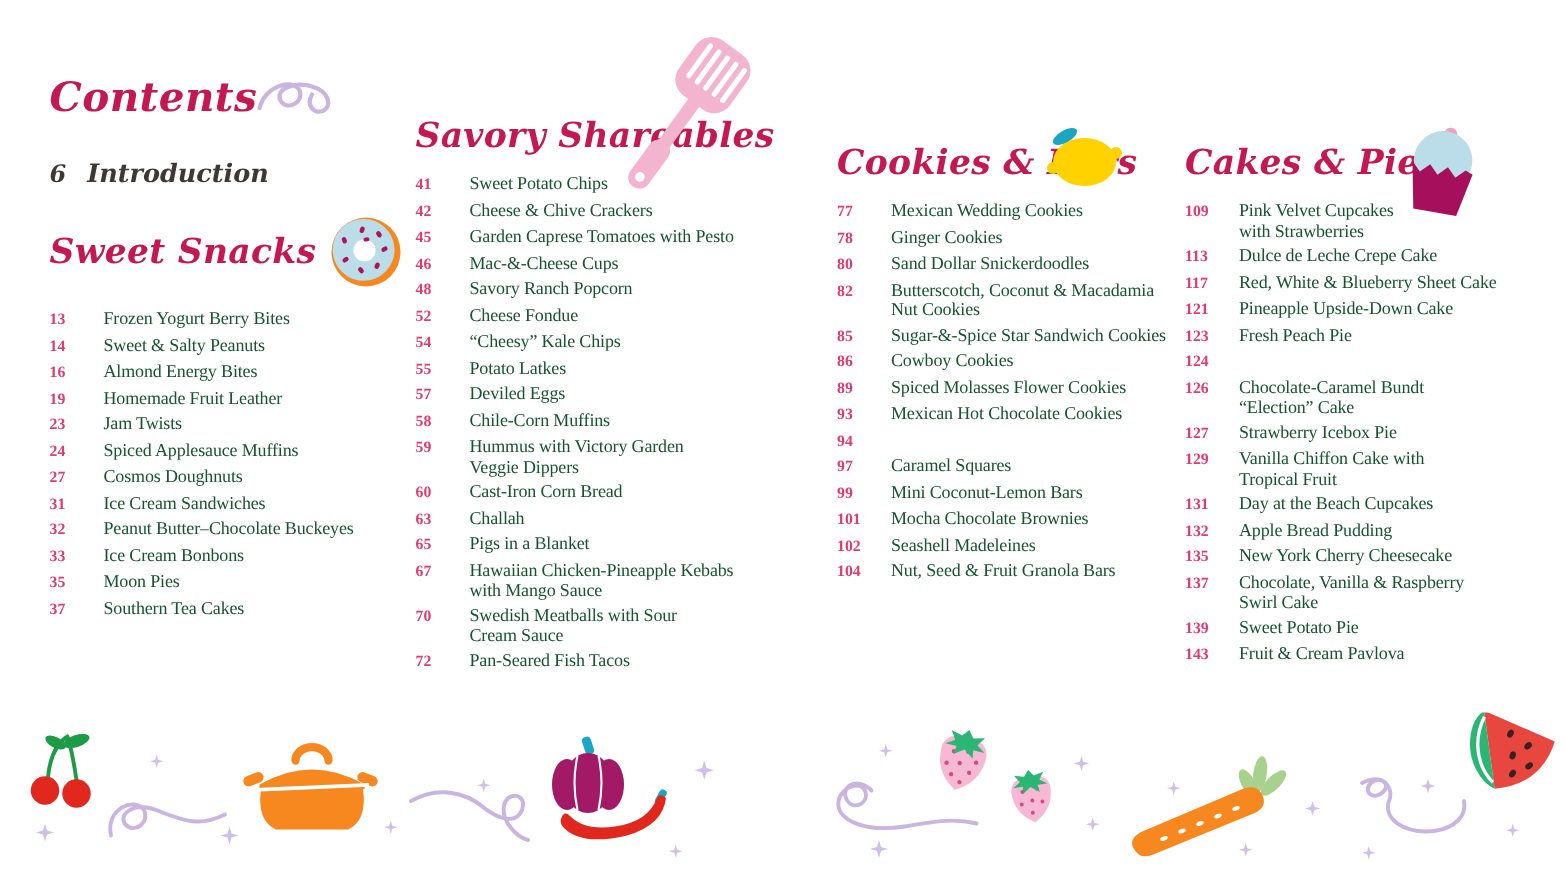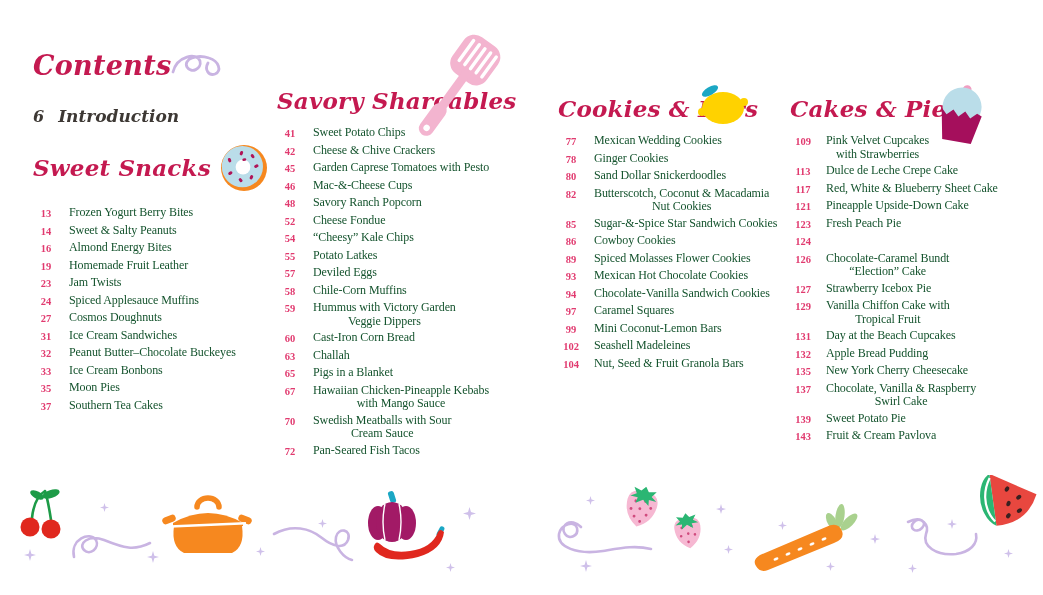--- a/index.html
+++ b/index.html
@@ -1,33 +1,33 @@
 <!DOCTYPE html>
 <html><head>
 <meta charset="utf-8">
 <style>
   html,body{margin:0;padding:0;background:#ffffff;}
   .page{position:relative;width:1043px;height:595px;background:#ffffff;overflow:hidden;
         font-family:"Liberation Serif",serif;}
   .col{position:absolute;}
   .col1{left:33px;top:50px;width:238px;}
-  .col2{left:277px;top:86px;width:246px;}
+  .col2{left:277px;top:76px;width:246px;}
   .col3{left:558px;top:94px;width:230px;}
   .col4{left:790px;top:94px;width:250px;}
   .contents-title{font-family:"DejaVu Serif",serif;font-style:italic;font-weight:bold;
         font-size:27px;line-height:32px;color:#c41950;display:inline-block;letter-spacing:.3px;}
   .title-row{display:flex;}
   .intro-row{margin-top:24px;display:flex;gap:14px;align-items:baseline;
         font-family:"DejaVu Serif",serif;font-style:italic;font-weight:bold;color:#3d3834;}
   .intro-num{font-size:16px;}
   .intro-label{font-size:17px;}
   .section-h{font-family:"DejaVu Serif",serif;font-style:italic;font-weight:bold;
         font-size:23px;line-height:30px;color:#c41950;letter-spacing:.2px;white-space:nowrap;}
   .sweet-header{margin-top:16px;display:flex;align-items:center;gap:8px;height:52px;}
-  .toc-list{margin-top:10px;text-align:center;}
+  .toc-list{margin-top:10px;}
   .col1 .toc-list{margin-top:12px;}
   .row{display:flex;gap:10px;margin-bottom:3px;}
   .num{min-width:26px;color:#e13a6f;font-size:10.5px;font-weight:bold;line-height:13.5px;padding-top:1px;}
   .title{color:#14532d;font-size:12px;line-height:13.5px;white-space:pre;letter-spacing:-0.1px;}
   .deco{position:absolute;}
   .spatula-wrap{position:absolute;left:152px;top:-56px;transform:rotate(36deg);}
   .lemon-wrap{position:absolute;left:136px;top:-10px;}
   .cupcake-wrap{position:absolute;left:142px;top:-14px;}
   .donut-wrap{flex:0 0 auto;}
   svg{display:block;}
@@ -260,29 +260,32 @@
         <div class="row">
           <span class="num">89</span>
           <span class="title">Spiced Molasses Flower Cookies</span>
         </div>
         <div class="row">
           <span class="num">93</span>
           <span class="title">Mexican Hot Chocolate Cookies</span>
         </div>
         <div class="row">
           <span class="num">94</span>
-          <span class="title">Chocolate-Vanilla Sandwich Cookies</span>
         </div>
         <div class="row">
           <span class="num">97</span>
           <span class="title">Caramel Squares</span>
         </div>
         <div class="row">
           <span class="num">99</span>
           <span class="title">Mini Coconut-Lemon Bars</span>
+        </div>
+        <div class="row">
+          <span class="num">101</span>
+          <span class="title">Mocha Chocolate Brownies</span>
         </div>
         <div class="row">
           <span class="num">102</span>
           <span class="title">Seashell Madeleines</span>
         </div>
         <div class="row">
           <span class="num">104</span>
           <span class="title">Nut, Seed &amp; Fruit Granola Bars</span>
         </div>
       </div>

